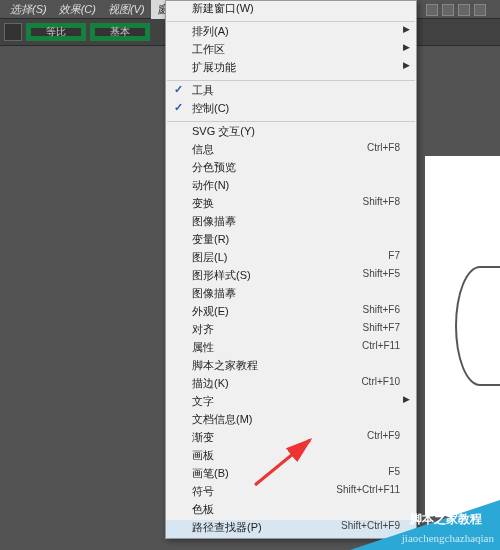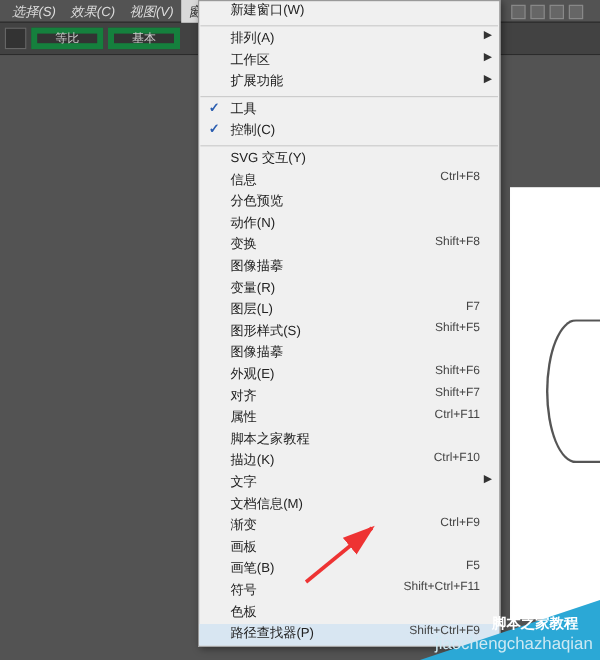--- a/index.html
+++ b/index.html
@@ -24,21 +24,21 @@
 .dropdown .item .sc { color: #444; font-size: 10px; }
 .dropdown .item .arrow { position: absolute; right: 6px; color: #333; font-size: 9px; }
 .dropdown .item .check { position: absolute; left: 8px; color: #2a5db0; font-weight: bold; }
 .dropdown .sep { height: 1px; background: #ccc; margin: 2px 1px; }
 
 .red-arrow { position: absolute; left: 250px; top: 430px; z-index: 20; pointer-events: none; }
 
 .watermark { position: absolute; right: 0; bottom: 0; width: 150px; height: 50px; z-index: 30; }
 .wm-tri { position: absolute; right: 0; bottom: 0; width: 0; height: 0; border-left: 150px solid transparent; border-bottom: 50px solid #2ba8d6; }
 .wm-text1 { position: absolute; right: 18px; bottom: 22px; color: #fff; font-size: 12px; font-weight: bold; }
-.wm-text2 { position: absolute; right: 6px; bottom: 6px; color: #cde9f3; font-size: 14px; }
+.wm-text2 { position: absolute; right: 6px; bottom: 6px; color: #cde9f3; font-size: 11px; font-family: Liberation Serif, serif; }
 
 .panel-icons { position: absolute; right: 4px; top: 4px; width: 70px; height: 14px; display: flex; gap: 4px; }
 .panel-icons span { width: 12px; height: 12px; background: #666; border: 1px solid #888; }
 </style>
 </head>
 <body>
 
 <div class="menubar">
   <span>选择(S)</span>
   <span>效果(C)</span>

